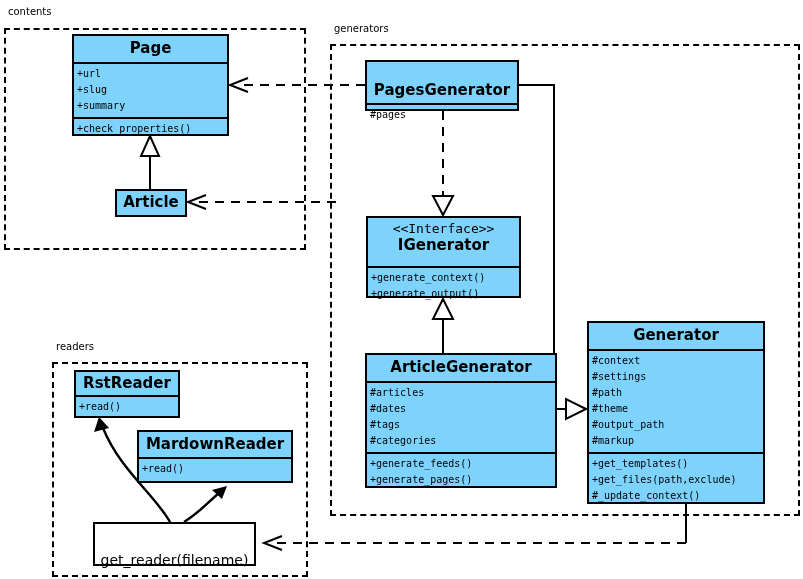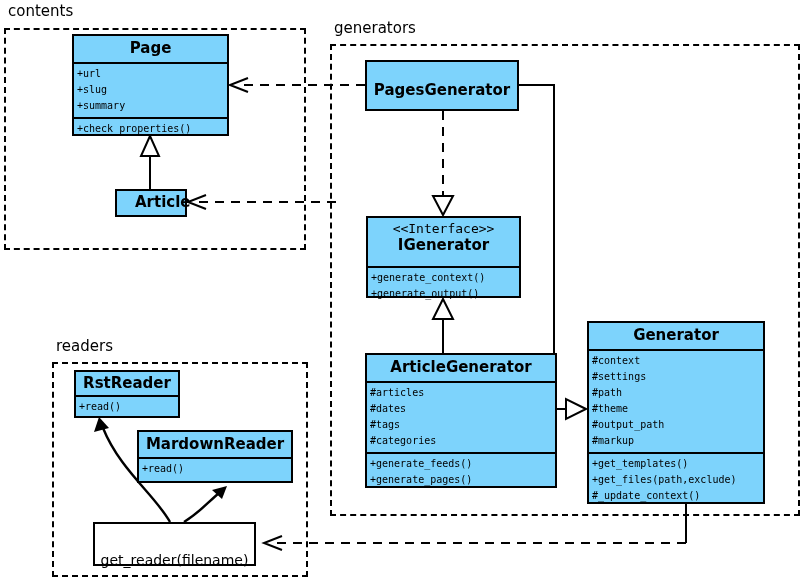--- a/index.html
+++ b/index.html
@@ -26,21 +26,21 @@
   
   .pkg {
     position: absolute;
     box-sizing: border-box;
     border: 2px dashed #000;
     background: transparent;
   }
   .pkg-label {
     position: absolute;
     font-family: "DejaVu Sans", sans-serif;
-    font-size: 15px;
+    font-size: 10px;
     color: #000;
     background: #ffffff;
     padding: 0 2px;
     white-space: nowrap;
     line-height: 17px;
   }
 
   
   .cls {
     position: absolute;
@@ -169,26 +169,29 @@
     <div class="sep compartment">
       <div class="member">+url</div>
       <div class="member">+slug</div>
       <div class="member">+summary</div>
     </div>
     <div class="sep compartment">
       <div class="member">+check_properties()</div>
     </div>
   </div>
 
-  <div class="cls" style="left:115px; top:189px; width:72px; height:28px;padding-left:12px;">
+  <div class="cls" style="left:115px; top:189px; width:72px; height:28px;">
     <div class="name" style="padding:3px 6px;">Article</div>
   </div>
 
   <div class="cls" style="left:365px; top:60px; width:154px; height:51px;">
     <div class="name" style="padding:20px 6px 4px 6px;">PagesGenerator</div>
+    <div class="sep compartment">
+      <div class="member">#pages</div>
+    </div>
   </div>
 
   <div class="cls" style="left:366px; top:216px; width:155px; height:82px;">
     <div class="name" style="padding:3px 6px 12px 6px;">
       <span class="stereo">&lt;&lt;Interface&gt;&gt;</span>
       <span>IGenerator</span>
     </div>
     <div class="sep compartment">
       <div class="member">+generate_context()</div>
       <div class="member">+generate_output()</div>

